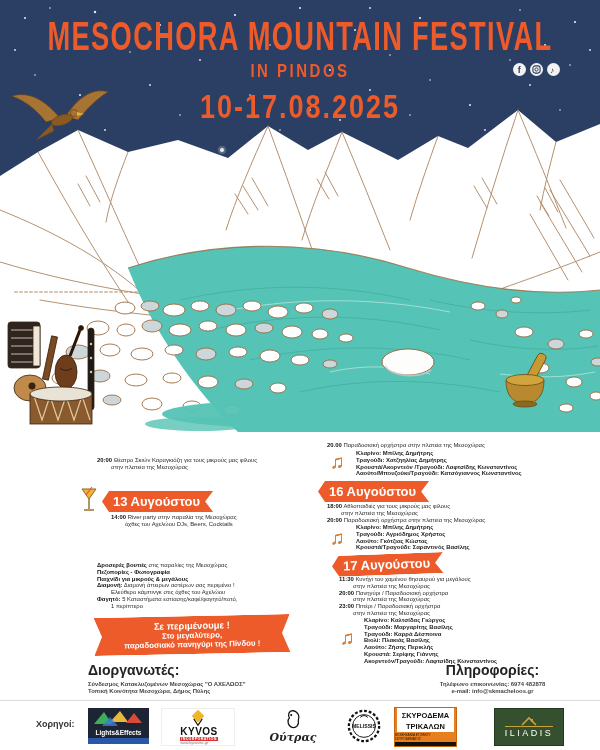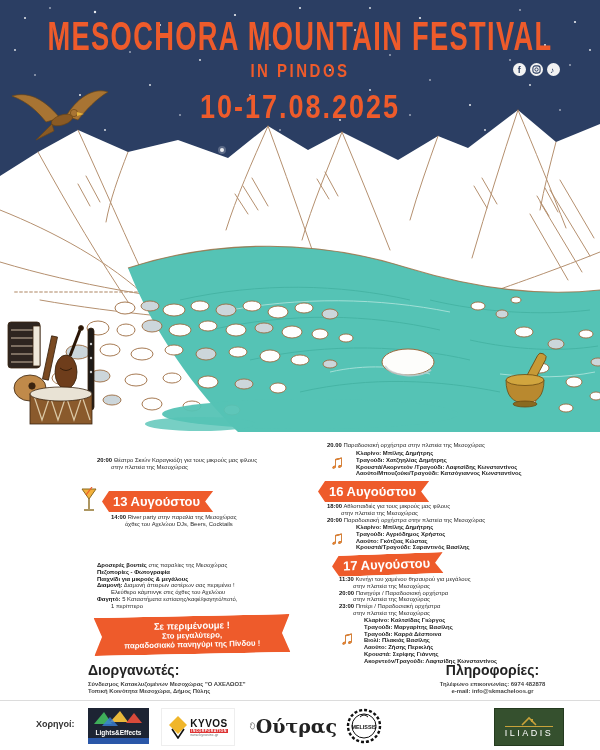--- a/index.html
+++ b/index.html
@@ -38,21 +38,21 @@
   .ev b{color:#111;}
   .ind{padding-left:14px;}
   .mus{font-weight:bold;font-size:5.9px;line-height:6.8px;color:#222;white-space:nowrap;}
   .note{color:#e8822e;font-size:19px;line-height:19px;text-shadow:0 0 .5px #7a4a1a;}
 
   
   .ftitle{font-size:14px;font-weight:bold;color:#222;}
   .fline{font-size:5.9px;font-weight:bold;color:#444;line-height:7px;}
   .hairline{top:700px;left:0;width:600px;height:1px;background:#dcdcdc;}
   .sponsors-label{top:719px;left:36px;font-size:9px;font-weight:600;color:#333;}
-  .logo{top:708px;height:36px;display:flex;align-items:center;justify-content:center;overflow:hidden;}
+  .logo{top:708px;height:36px;display:flex;align-items:center;justify-content:center;overflow:hidden;flex-direction:column;}
 </style>
 </head>
 <body>
 
 <div class="poster">
 
   <svg class="abs" style="top:0;left:0" width="600" height="432" viewBox="0 0 600 432">
     <rect x="0" y="0" width="600" height="240" fill="#2b3e63"></rect>
     <g fill="#ffffff" opacity="0.9">
       <circle cx="25" cy="18" r="1"></circle>
@@ -381,32 +381,40 @@
       <div style="font-size:3.6px;font-weight:bold;color:#fff;background:#d33;padding:0 1px;letter-spacing:.4px">INCORPORATION</div>
       <div style="font-size:3.8px;color:#777">www.kyvosinc.gr</div>
     </div>
   </div>
 
   <div class="abs logo" style="left:249px;width:88px;background:#fff">
     <svg width="20" height="26" viewBox="0 0 20 26">
         <path d="M10,3 C5,3 4,8 6,11 C3,14 4,20 9,22 C14,23 17,19 16,14 C18,10 16,4 10,3 Z" fill="none" stroke="#111" stroke-width="1.4"></path>
         <circle cx="8" cy="8" r="1.2" fill="#111"></circle>
       </svg>
-    <span style="font-size:19px;font-weight:bold;color:#222;font-family:'DejaVu Serif', serif">Ούτρας</span>
+    <span style="font-size:11px;font-weight:bold;font-style:italic;color:#222;font-family:'DejaVu Serif', serif">Ούτρας</span>
   </div>
 
   <div class="abs logo" style="left:344px;width:40px">
     <svg width="38" height="38" viewBox="0 0 38 38">
       <circle cx="19" cy="19" r="16" fill="none" stroke="#111" stroke-width="2.4" stroke-dasharray="3,2"></circle>
       <circle cx="19" cy="19" r="12" fill="none" stroke="#111" stroke-width="1"></circle>
       <path d="M15,10 q4,-4 8,0" stroke="#111" fill="none" stroke-width="1"></path>
       <text x="19" y="21.5" font-size="5.4" font-weight="bold" text-anchor="middle" fill="#111">MELISSIS</text>
     </svg>
   </div>
 
+  <div class="abs logo" style="left:394px;width:61px;height:38px;top:707px;background:#e87f1f;flex-direction:column;border:1px solid #c8650f">
+    <div style="background:#fff;width:92%;text-align:center;line-height:8px;padding:1px 0">
+      <span style="font-size:7.5px;font-weight:bold;color:#111">ΣΚΥΡΟΔΕΜΑ</span><br>
+      <span style="font-size:7.5px;font-weight:bold;color:#111">ΤΡΙΚΑΛΩΝ</span>
+    </div>
+    <div style="font-size:3.2px;color:#111;margin-top:1px">ΒΙΟΜΗΧΑΝΙΑ ΕΤΟΙΜΟΥ ΣΚΥΡΟΔΕΜΑΤΟΣ</div>
+    <div style="background:#111;width:100%;height:5px;margin-top:1px"></div>
+  </div>
 
   <div class="abs logo" style="left:494px;width:68px;background:#35502e;flex-direction:column;border:1px solid #243a1f">
     <svg width="16" height="10" viewBox="0 0 16 10">
         <path d="M1,9 L8,2 L15,9" fill="none" stroke="#c9a23a" stroke-width="1.6"></path>
         <rect x="10" y="3" width="2" height="3" fill="#c9a23a"></rect>
       </svg>
     <span style="color:#fff;font-size:9px;letter-spacing:2.5px;border-top:1px solid #c9a23a;padding-top:1px">ILIADIS</span>
   </div>
 
 </div>

